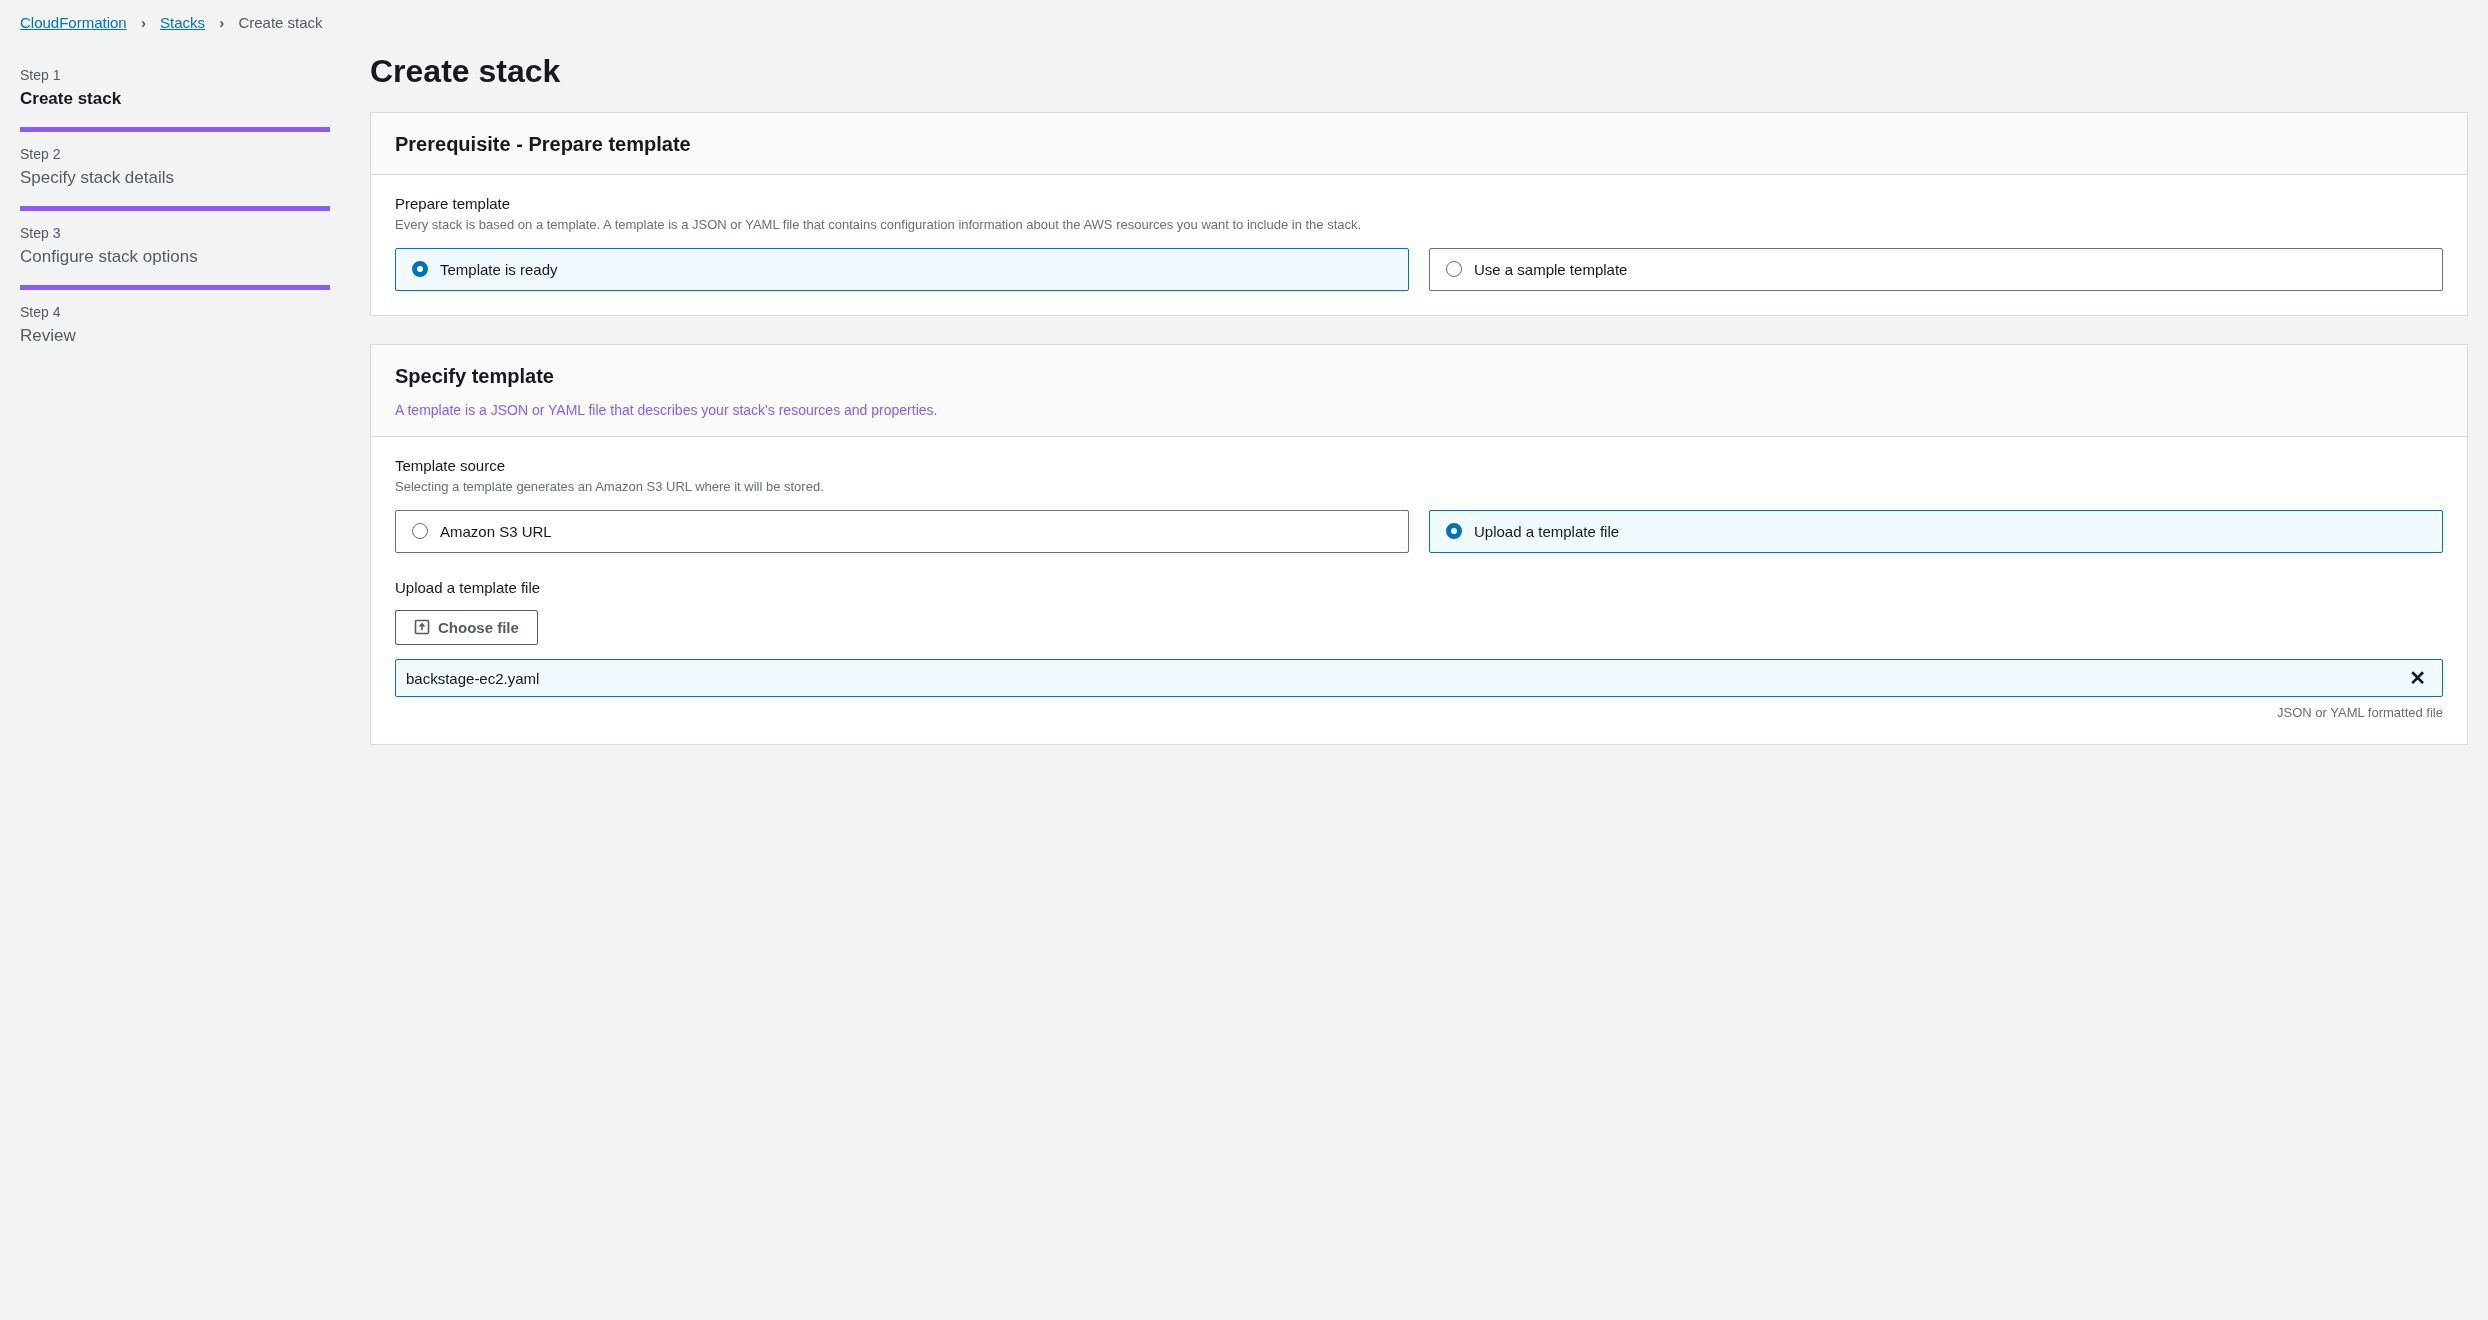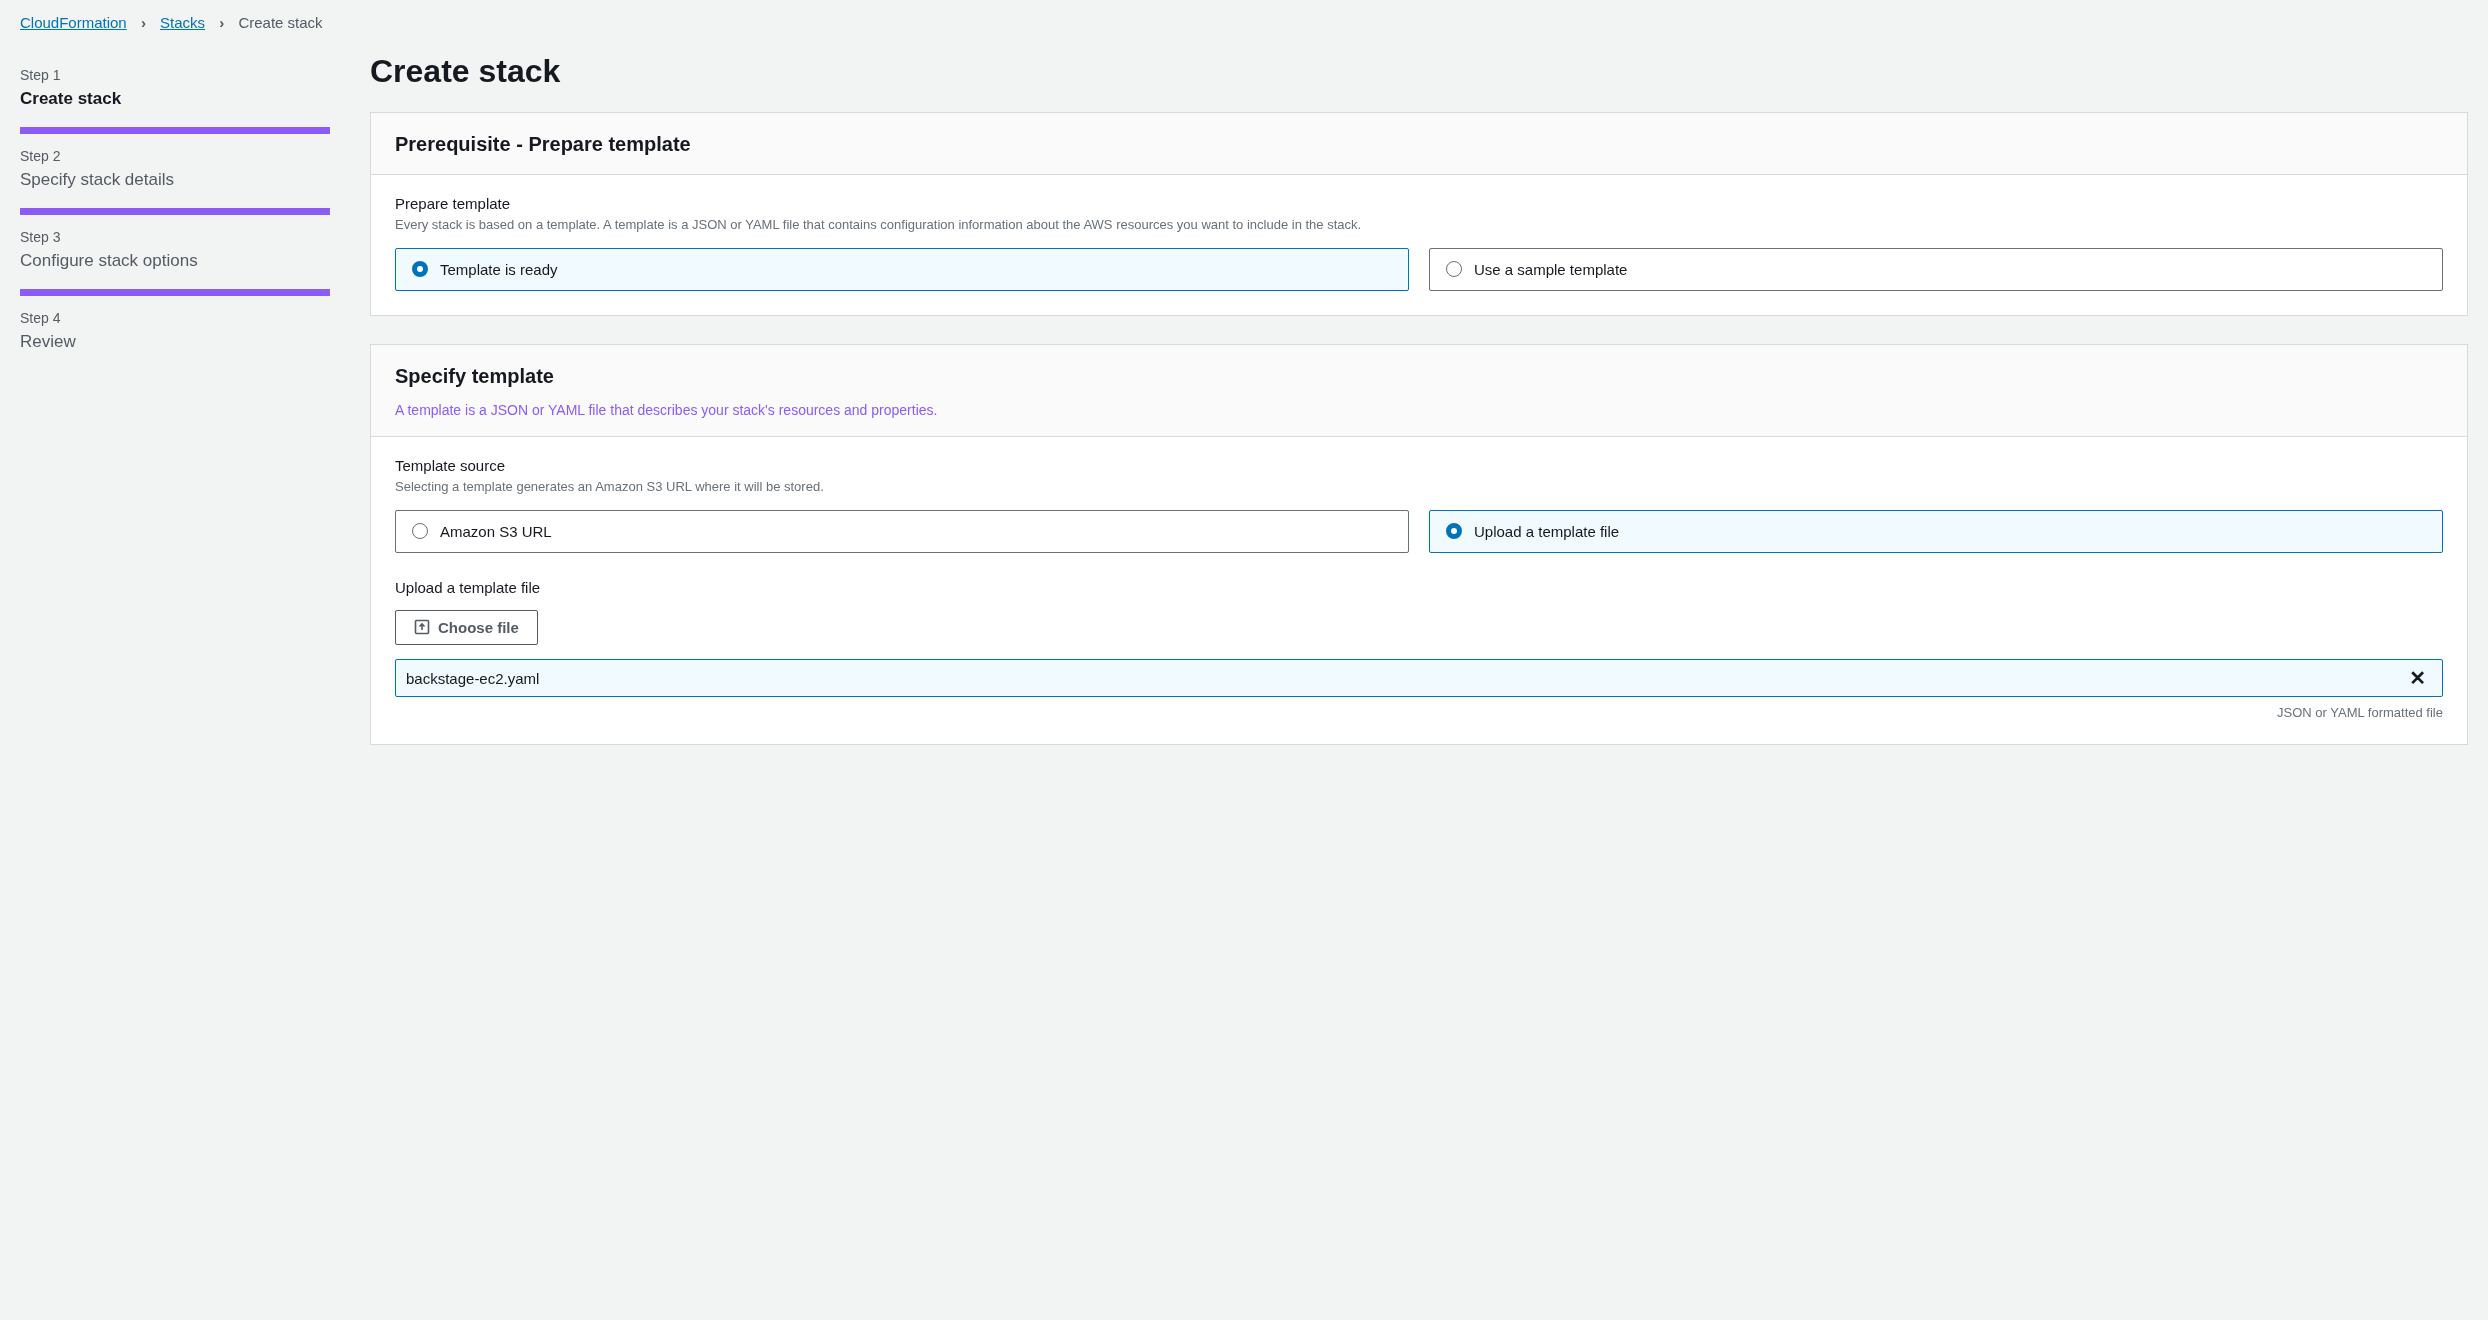--- a/index.html
+++ b/index.html
@@ -34,21 +34,21 @@
     align-items: flex-start;
     padding: 14px 20px 40px 20px;
     gap: 40px;
   }
   .sidebar {
     width: 310px;
     flex-shrink: 0;
   }
   .step {
     padding: 14px 0 18px 0;
-    border-bottom: 7px solid #8b5cf6;
+    border-bottom: 5px solid #8b5cf6;
   }
   .step:last-child { border-bottom: none; }
   .step-num {
     font-size: 14px;
     color: #545b64;
     margin-bottom: 6px;
   }
   .step-title {
     font-size: 17px;
     color: #545b64;

